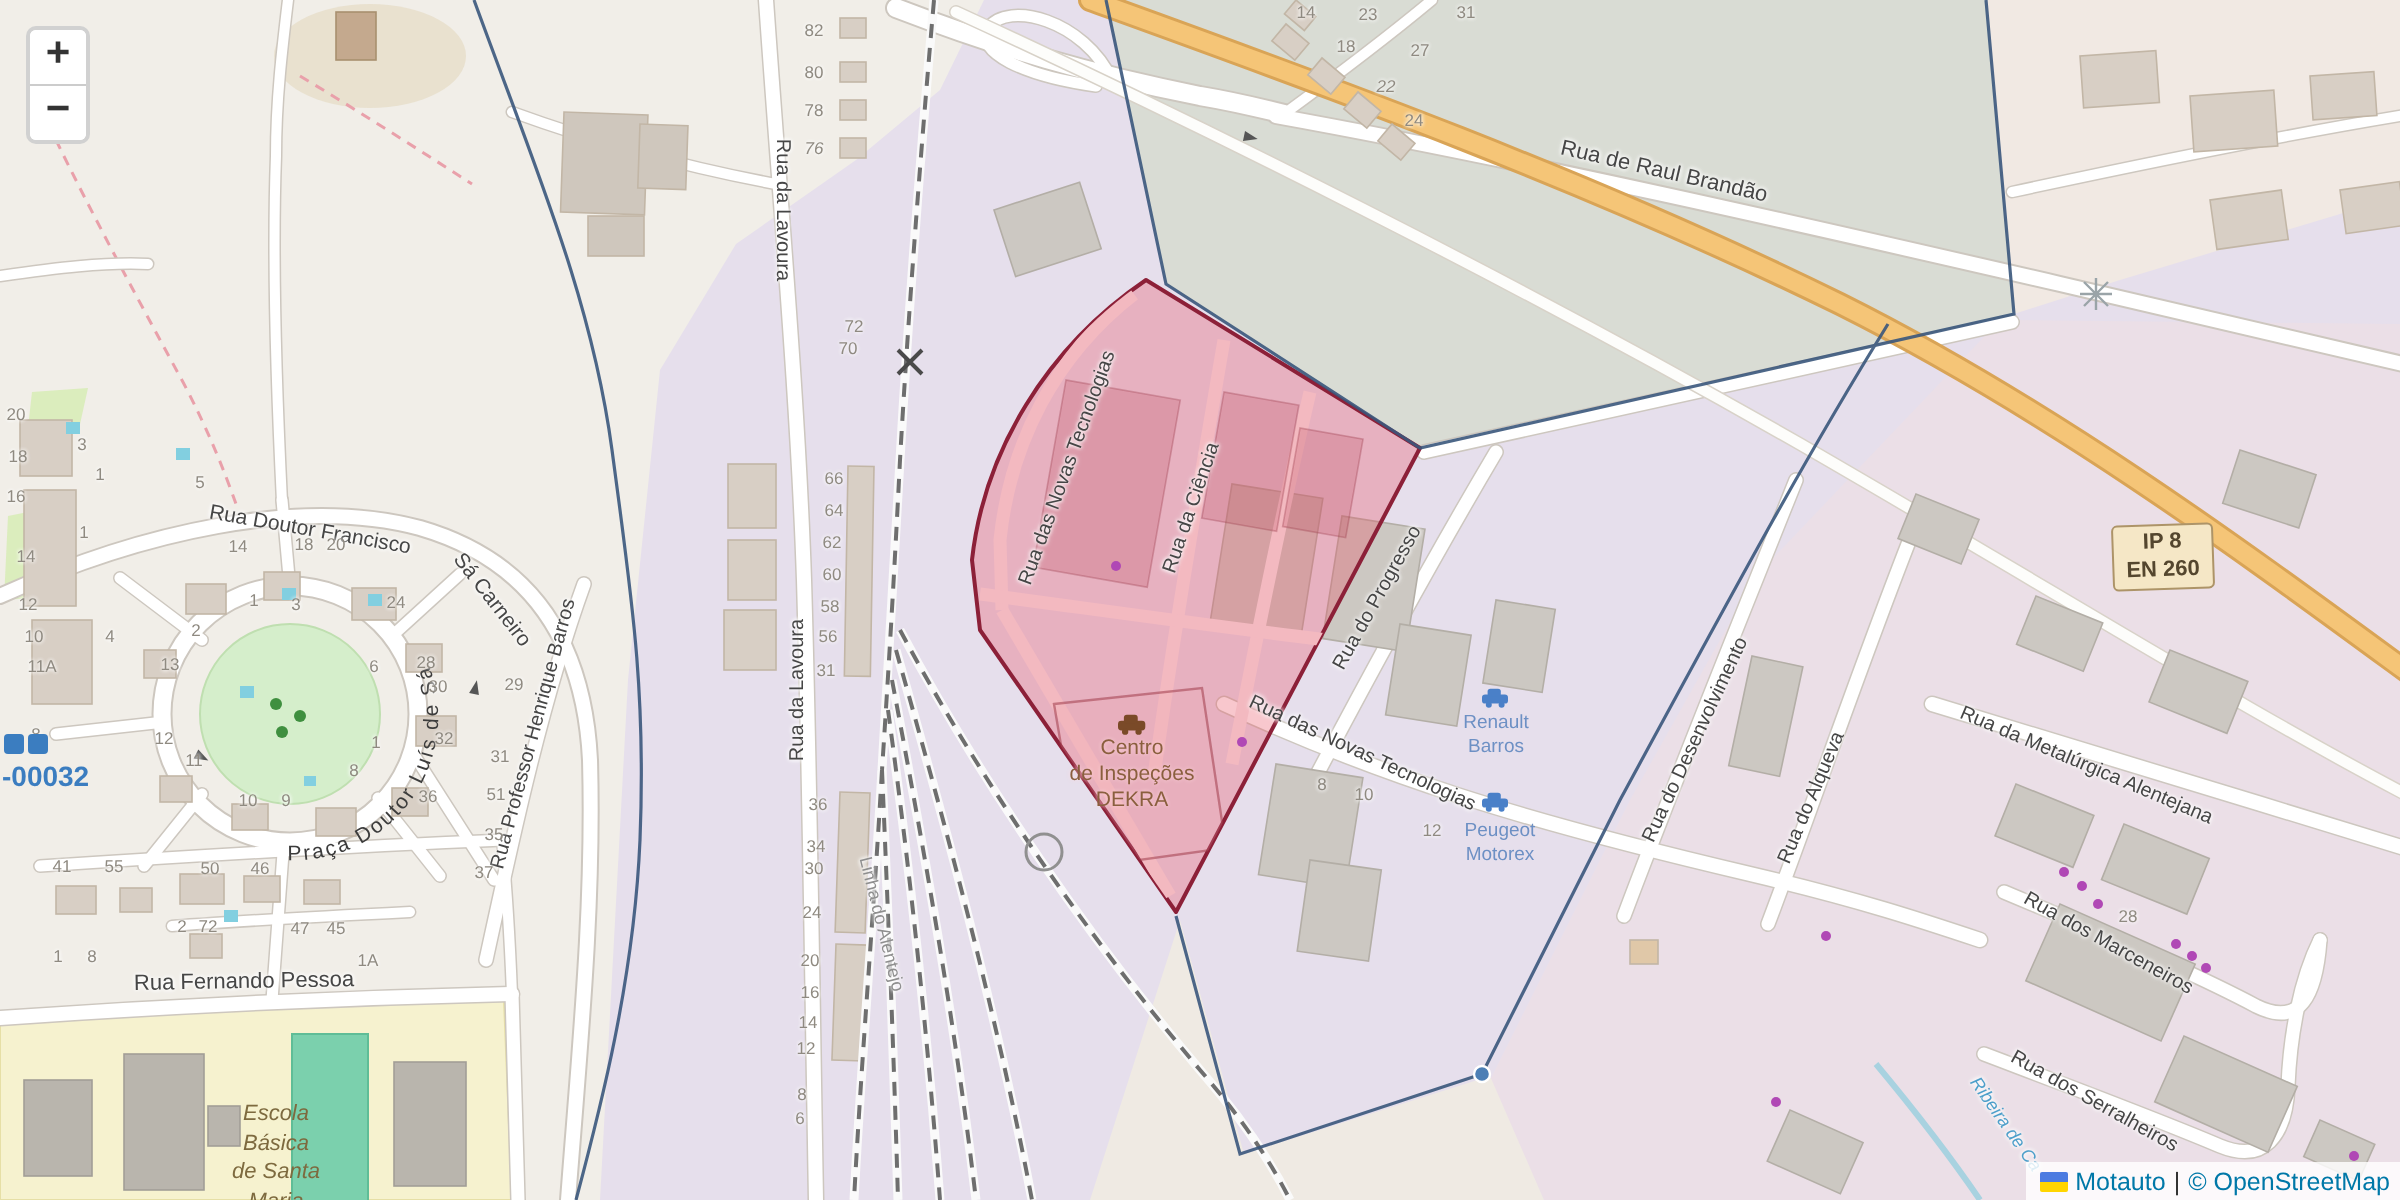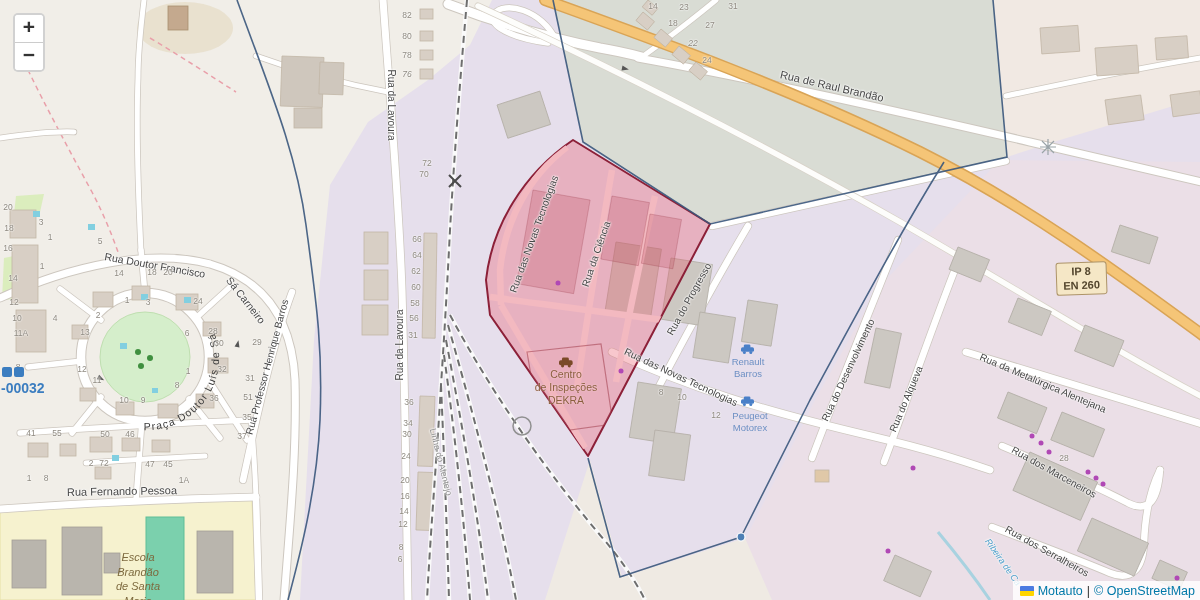--- a/index.html
+++ b/index.html
@@ -437,21 +437,21 @@
     </div>
 
 <div class="dekra" style="top:368px;">
   <div>Centro</div>
   <div>de Inspeções</div>
   <div>DEKRA</div>
 </div>
 
 <div class="school">
   <div>Escola</div>
-  <div>Brandão</div>
+  <div>Básica</div>
   <div>de Santa</div>
   <div>Maria</div>
 </div>
 
 <div class="dealer" style="left:748px;top:356px">
   <div>Renault</div>
       <div>Barros</div>
 </div>
 <div class="dealer" style="left:750px;top:410px">
   <div>Peugeot</div>

